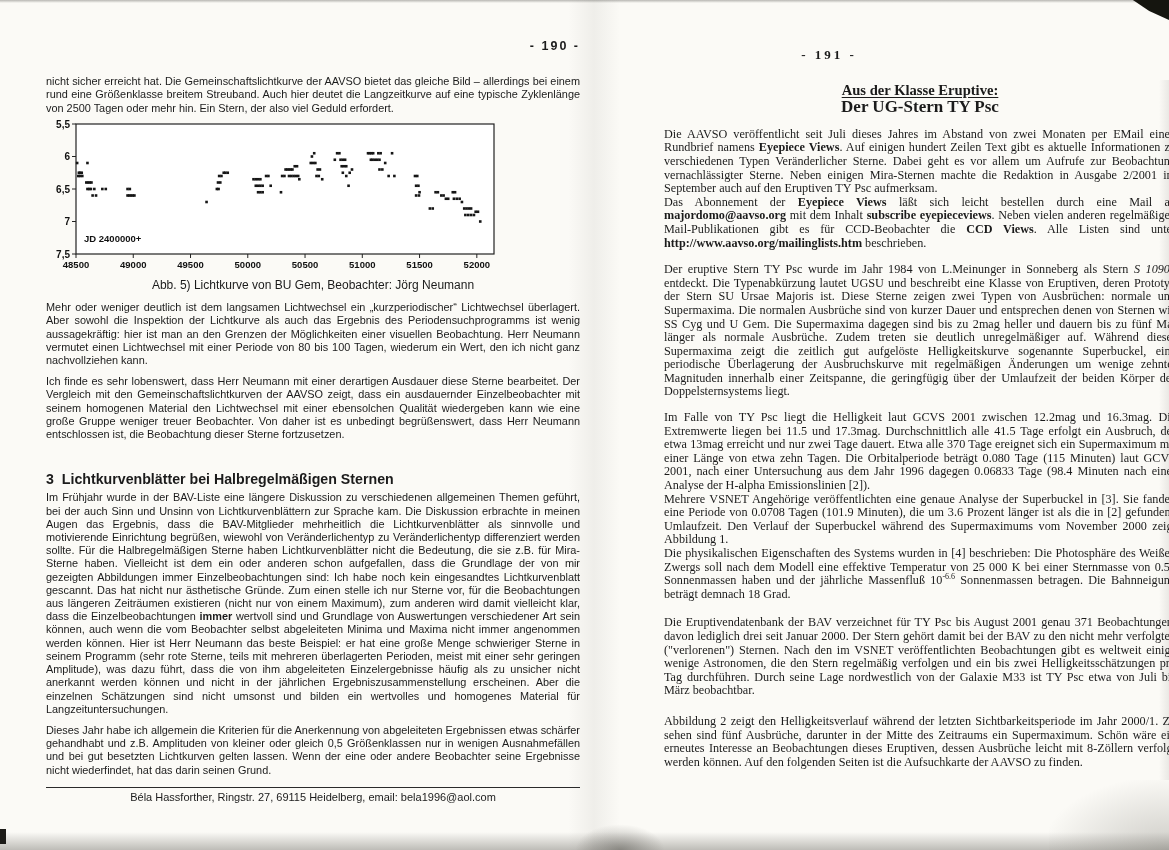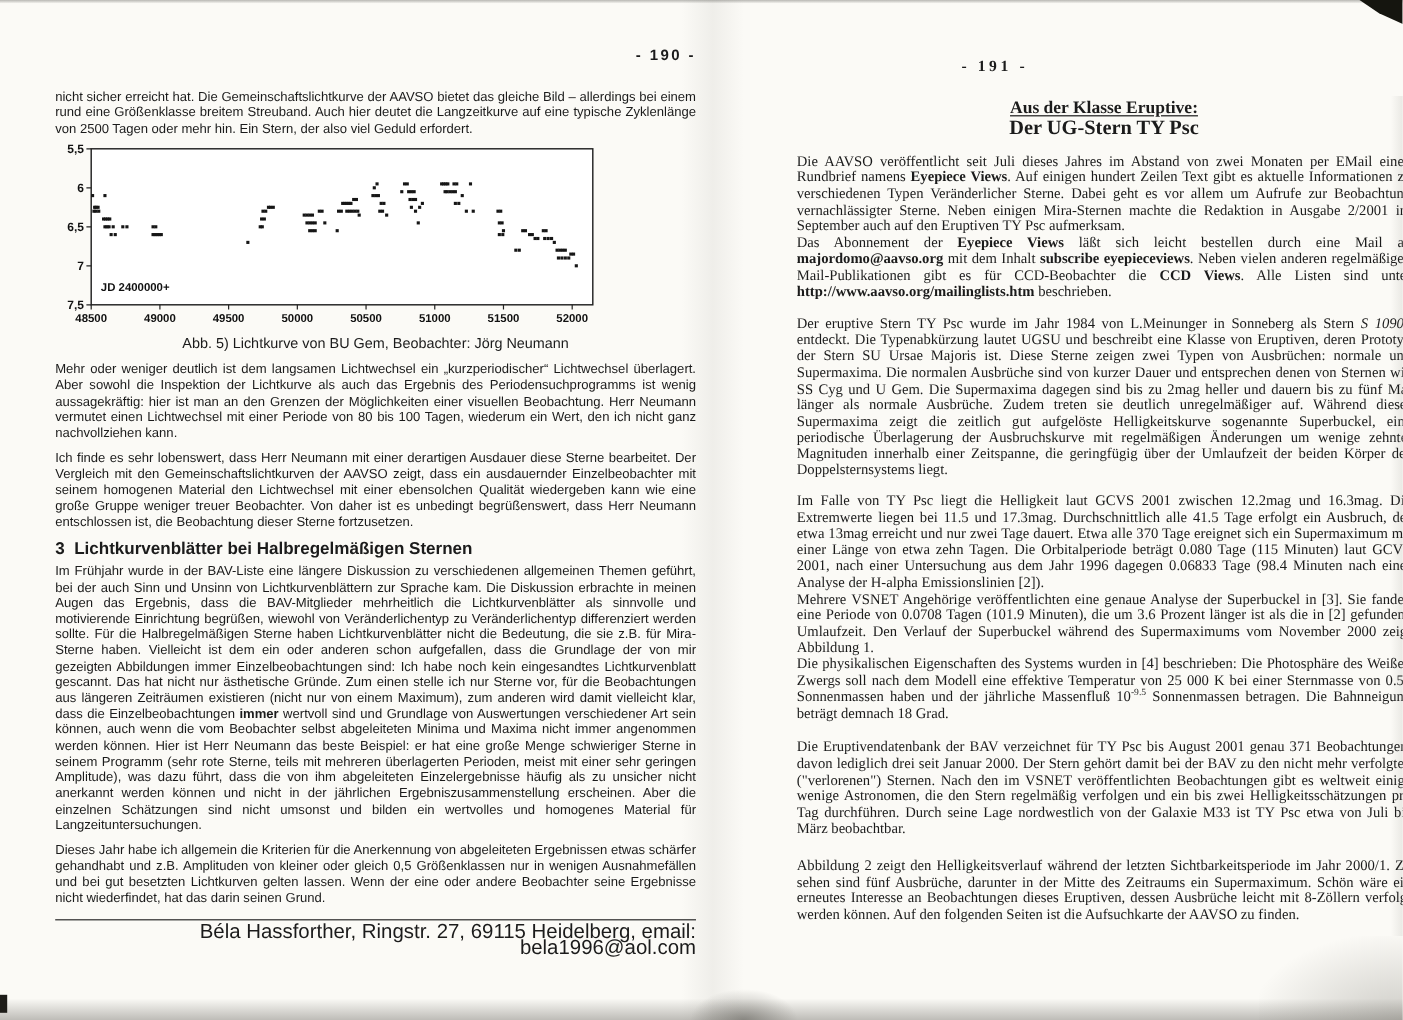--- a/index.html
+++ b/index.html
@@ -31,25 +31,25 @@
     position:absolute;left:46px;top:40px;width:534px;
     font-size:10.9px;line-height:13.2px;text-align:justify;
   }
   .page-left .pagenum{text-align:right;font-size:12.5px;letter-spacing:2px;font-weight:bold;}
   .page-left p{margin:0;}
   .p-intro{margin-top:22px !important;}
   .chart-wrap{margin-top:5px;}
   .fig-caption{text-align:center;font-size:12px;margin-top:4px !important;text-align:center;}
   .p-overlay{margin-top:9px !important;}
   .p-praise{margin-top:8px !important;}
-  .sec-heading{font-size:14.2px;font-weight:bold;margin:10px 0 5px 0;text-align:left;}
+  .sec-heading{font-size:14.2px;font-weight:bold;margin:32px 0 5px 0;text-align:left;}
   .p-discussion{margin-top:0 !important;}
   .p-criteria{margin-top:8px !important;}
   .footer-rule{border:none;border-top:1.3px solid #2a2a2a;margin:10px 0 3px 0;}
-  .footer-line{font-size:17px;text-align:right;}
+  .footer-line{font-size:11px;text-align:center;}
   svg text{font-family:"Liberation Sans",sans-serif;}
   
   .page-right{
     position:absolute;left:664px;top:48px;width:512px;
     font-family:"Liberation Serif",serif;
     font-size:12.2px;line-height:13.6px;text-align:justify;
   }
   .page-right .pagenum{width:330px;text-align:center;font-size:13px;letter-spacing:3px;font-weight:bold;}
   .page-right p{margin:0;}
   .head-block{text-align:center;margin-top:22px;}
@@ -273,16 +273,16 @@
   <div class="head-block">
     <div class="head-l1">Aus der Klasse Eruptive:</div>
     <div class="head-l2">Der UG-Stern TY Psc</div>
   </div>
 
   <p class="p-eyepiece"><span>Die AAVSO veröffentlicht seit Juli dieses Jahres im Abstand von zwei Monaten per EMail einen Rundbrief namens </span><span style="font-weight: bold;">Eyepiece Views</span><span>. Auf einigen hundert Zeilen Text gibt es aktuelle Informationen zu verschiedenen Typen Veränderlicher Sterne. Dabei geht es vor allem um Aufrufe zur Beobachtung vernachlässigter Sterne. Neben einigen Mira-Sternen machte die Redaktion in Ausgabe 2/2001 im September auch auf den Eruptiven TY Psc aufmerksam.</span></p>
   <p class="p-subscribe"><span>Das Abonnement der </span><span style="font-weight: bold;">Eyepiece Views</span><span> läßt sich leicht bestellen durch eine Mail an </span><span style="font-weight: bold;">majordomo@aavso.org</span><span> mit dem Inhalt </span><span style="font-weight: bold;">subscribe eyepieceviews</span><span>. Neben vielen anderen regelmäßigen Mail-Publikationen gibt es für CCD-Beobachter die </span><span style="font-weight: bold;">CCD Views</span><span>. Alle Listen sind unter </span><span style="font-weight: bold;">http://www.aavso.org/mailinglists.htm</span><span> beschrieben.</span></p>
   <p class="p-discovery"><span>Der eruptive Stern TY Psc wurde im Jahr 1984 von L.Meinunger in Sonneberg als Stern </span><span style="font-style: italic;">S 10900</span><span> entdeckt. Die Typenabkürzung lautet UGSU und beschreibt eine Klasse von Eruptiven, deren Prototyp der Stern SU Ursae Majoris ist. Diese Sterne zeigen zwei Typen von Ausbrüchen: normale und Supermaxima. Die normalen Ausbrüche sind von kurzer Dauer und entsprechen denen von Sternen wie SS Cyg und U Gem. Die Supermaxima dagegen sind bis zu 2mag heller und dauern bis zu fünf Mal länger als normale Ausbrüche. Zudem treten sie deutlich unregelmäßiger auf. Während dieser Supermaxima zeigt die zeitlich gut aufgelöste Helligkeitskurve sogenannte Superbuckel, eine periodische Überlagerung der Ausbruchskurve mit regelmäßigen Änderungen um wenige zehntel Magnituden innerhalb einer Zeitspanne, die geringfügig über der Umlaufzeit der beiden Körper des Doppelsternsystems liegt.</span></p>
   <p class="p-brightness">Im Falle von TY Psc liegt die Helligkeit laut GCVS 2001 zwischen 12.2mag und 16.3mag. Die Extremwerte liegen bei 11.5 und 17.3mag. Durchschnittlich alle 41.5 Tage erfolgt ein Ausbruch, der etwa 13mag erreicht und nur zwei Tage dauert. Etwa alle 370 Tage ereignet sich ein Supermaximum mit einer Länge von etwa zehn Tagen. Die Orbitalperiode beträgt 0.080 Tage (115 Minuten) laut GCVS 2001, nach einer Untersuchung aus dem Jahr 1996 dagegen 0.06833 Tage (98.4 Minuten nach einer Analyse der H-alpha Emissionslinien [2]).</p>
   <p class="p-vsnet">Mehrere VSNET Angehörige veröffentlichten eine genaue Analyse der Superbuckel in [3]. Sie fanden eine Periode von 0.0708 Tagen (101.9 Minuten), die um 3.6 Prozent länger ist als die in [2] gefundene Umlaufzeit. Den Verlauf der Superbuckel während des Supermaximums vom November 2000 zeigt Abbildung 1.</p>
-  <p class="p-physics"><span>Die physikalischen Eigenschaften des Systems wurden in [4] beschrieben: Die Photosphäre des Weißen Zwergs soll nach dem Modell eine effektive Temperatur von 25 000 K bei einer Sternmasse von 0.55 Sonnenmassen haben und der jährliche Massenfluß 10</span><sup>-9.5</sup><span> Sonnenmassen betragen. Die Bahnneigung beträgt demnach 18 Grad.</span></p>
+  <p class="p-physics"><span>Die physikalischen Eigenschaften des Systems wurden in [4] beschrieben: Die Photosphäre des Weißen Zwergs soll nach dem Modell eine effektive Temperatur von 25 000 K bei einer Sternmasse von 0.55 Sonnenmassen haben und der jährliche Massenfluß 10</span><sup>-6.6</sup><span> Sonnenmassen betragen. Die Bahnneigung beträgt demnach 18 Grad.</span></p>
   <p class="p-database">Die Eruptivendatenbank der BAV verzeichnet für TY Psc bis August 2001 genau 371 Beobachtungen, davon lediglich drei seit Januar 2000. Der Stern gehört damit bei der BAV zu den nicht mehr verfolgten ("verlorenen") Sternen. Nach den im VSNET veröffentlichten Beobachtungen gibt es weltweit einige wenige Astronomen, die den Stern regelmäßig verfolgen und ein bis zwei Helligkeitsschätzungen pro Tag durchführen. Durch seine Lage nordwestlich von der Galaxie M33 ist TY Psc etwa von Juli bis März beobachtbar.</p>
   <p class="p-outlook">Abbildung 2 zeigt den Helligkeitsverlauf während der letzten Sichtbarkeitsperiode im Jahr 2000/1. Zu sehen sind fünf Ausbrüche, darunter in der Mitte des Zeitraums ein Supermaximum. Schön wäre ein erneutes Interesse an Beobachtungen dieses Eruptiven, dessen Ausbrüche leicht mit 8-Zöllern verfolgt werden können. Auf den folgenden Seiten ist die Aufsuchkarte der AAVSO zu finden.</p>
 </div>
 
 </body></html>

